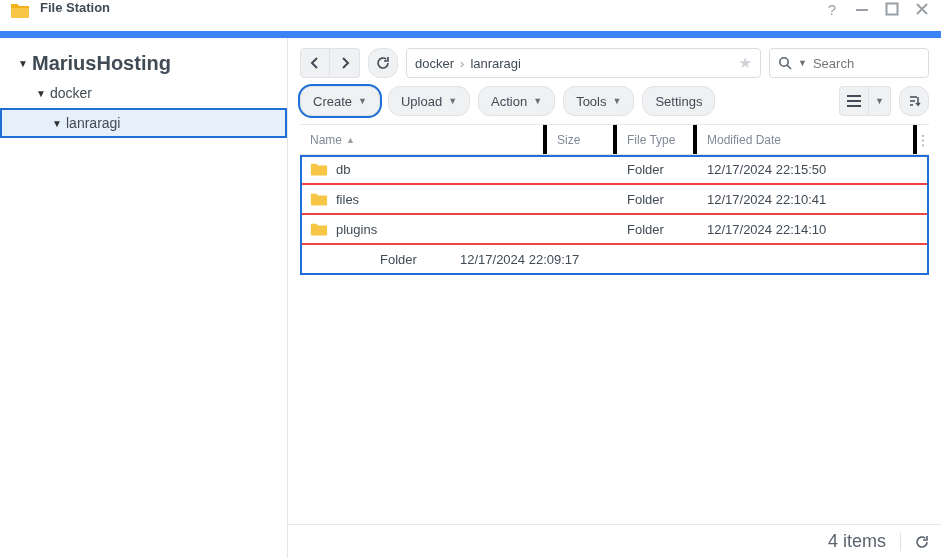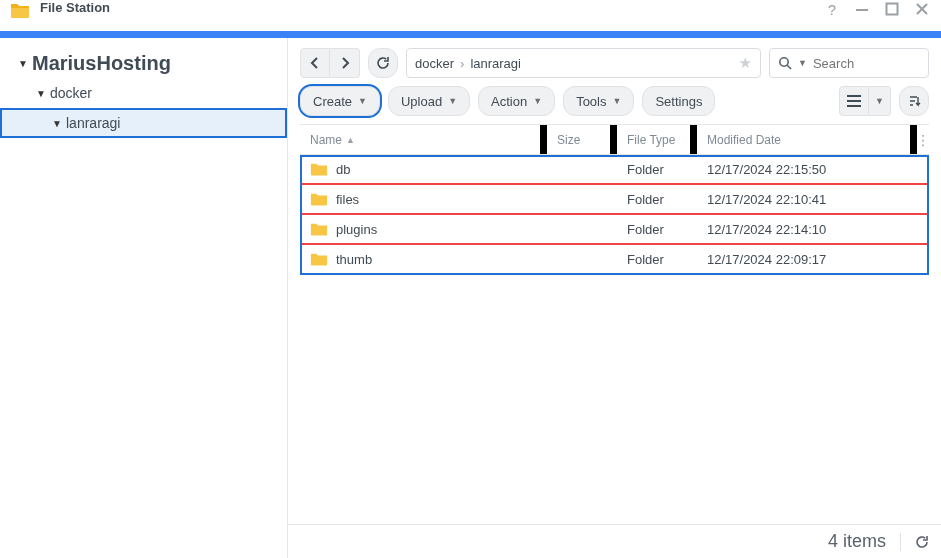--- a/index.html
+++ b/index.html
@@ -42,21 +42,21 @@
     .breadcrumb .star { margin-left: auto; color: #cfd3d8; font-size: 15px; cursor: pointer; }
     
     .search { width: 160px; display: flex; align-items: center; height: 30px; border: 1px solid #d9dde2; border-radius: 4px; padding: 0 8px; gap: 6px; color: #9aa0a6; }
     .search input { border: none; outline: none; flex: 1; font-size: 13px; background: transparent; }
     
     .caret { font-size: 9px; color: #6b7075; }
     .spacer { flex: 1; }
     
     .table-wrap { flex: 1; border-top: 1px solid #e6e6e6; position: relative; overflow: hidden; }
     .table-header { display: flex; height: 30px; align-items: center; color: #808a96; font-size: 12px; border-bottom: 1px solid #e6e6e6; position: relative; }
-    .th { padding: 0 10px; border-right: 7px solid #000000; height: 100%; display: flex; align-items: center; }
+    .th { padding: 0 10px; border-right: 4px solid #000000; height: 100%; display: flex; align-items: center; }
     .th-name { flex: 1; }
     .th-size { width: 70px; }
     .th-type { width: 80px; }
     .th-modified { width: 220px; }
     .th-menu { width: 12px; border: none; color: #9aa0a6; cursor: pointer; font-size: 14px; display: flex; align-items: center; justify-content: center; }
     .sort-ind { font-size: 9px; margin-left: 4px; color: #9aa0a6; }
     
     .table-body { position: relative; }
     .table-body-outline { position: absolute; left: 0; right: 0; top: 0; border: 2px solid #1e6fd6; pointer-events: none; z-index: 2; }
     .row { display: flex; height: 30px; align-items: center; border-bottom: 2px solid #ef4444; cursor: pointer; }
@@ -251,28 +251,20 @@
                 </svg>
               </span>
               <span>plugins</span>
             </div>
           <div class="cell cell-size"></div>
           <div class="cell cell-type">Folder</div>
           <div class="cell cell-modified">12/17/2024 22:14:10</div>
           <div class="cell-extra"></div>
         </div>
         <div class="row">
-          <div class="cell cell-name">
-              <span class="folder-icon">
-                <svg viewBox="0 0 20 16">
-                  <path d="M1 2 h6 l2 2 h10 v10 a1 1 0 0 1 -1 1 h-16 a1 1 0 0 1 -1 -1 z" fill="#f7c645"></path>
-                </svg>
-              </span>
-              <span>thumb</span>
-            </div>
           <div class="cell cell-size"></div>
           <div class="cell cell-type">Folder</div>
           <div class="cell cell-modified">12/17/2024 22:09:17</div>
           <div class="cell-extra"></div>
         </div>
       </div>
     </div>
 
     <div class="statusbar">
       <span>4 items</span>

